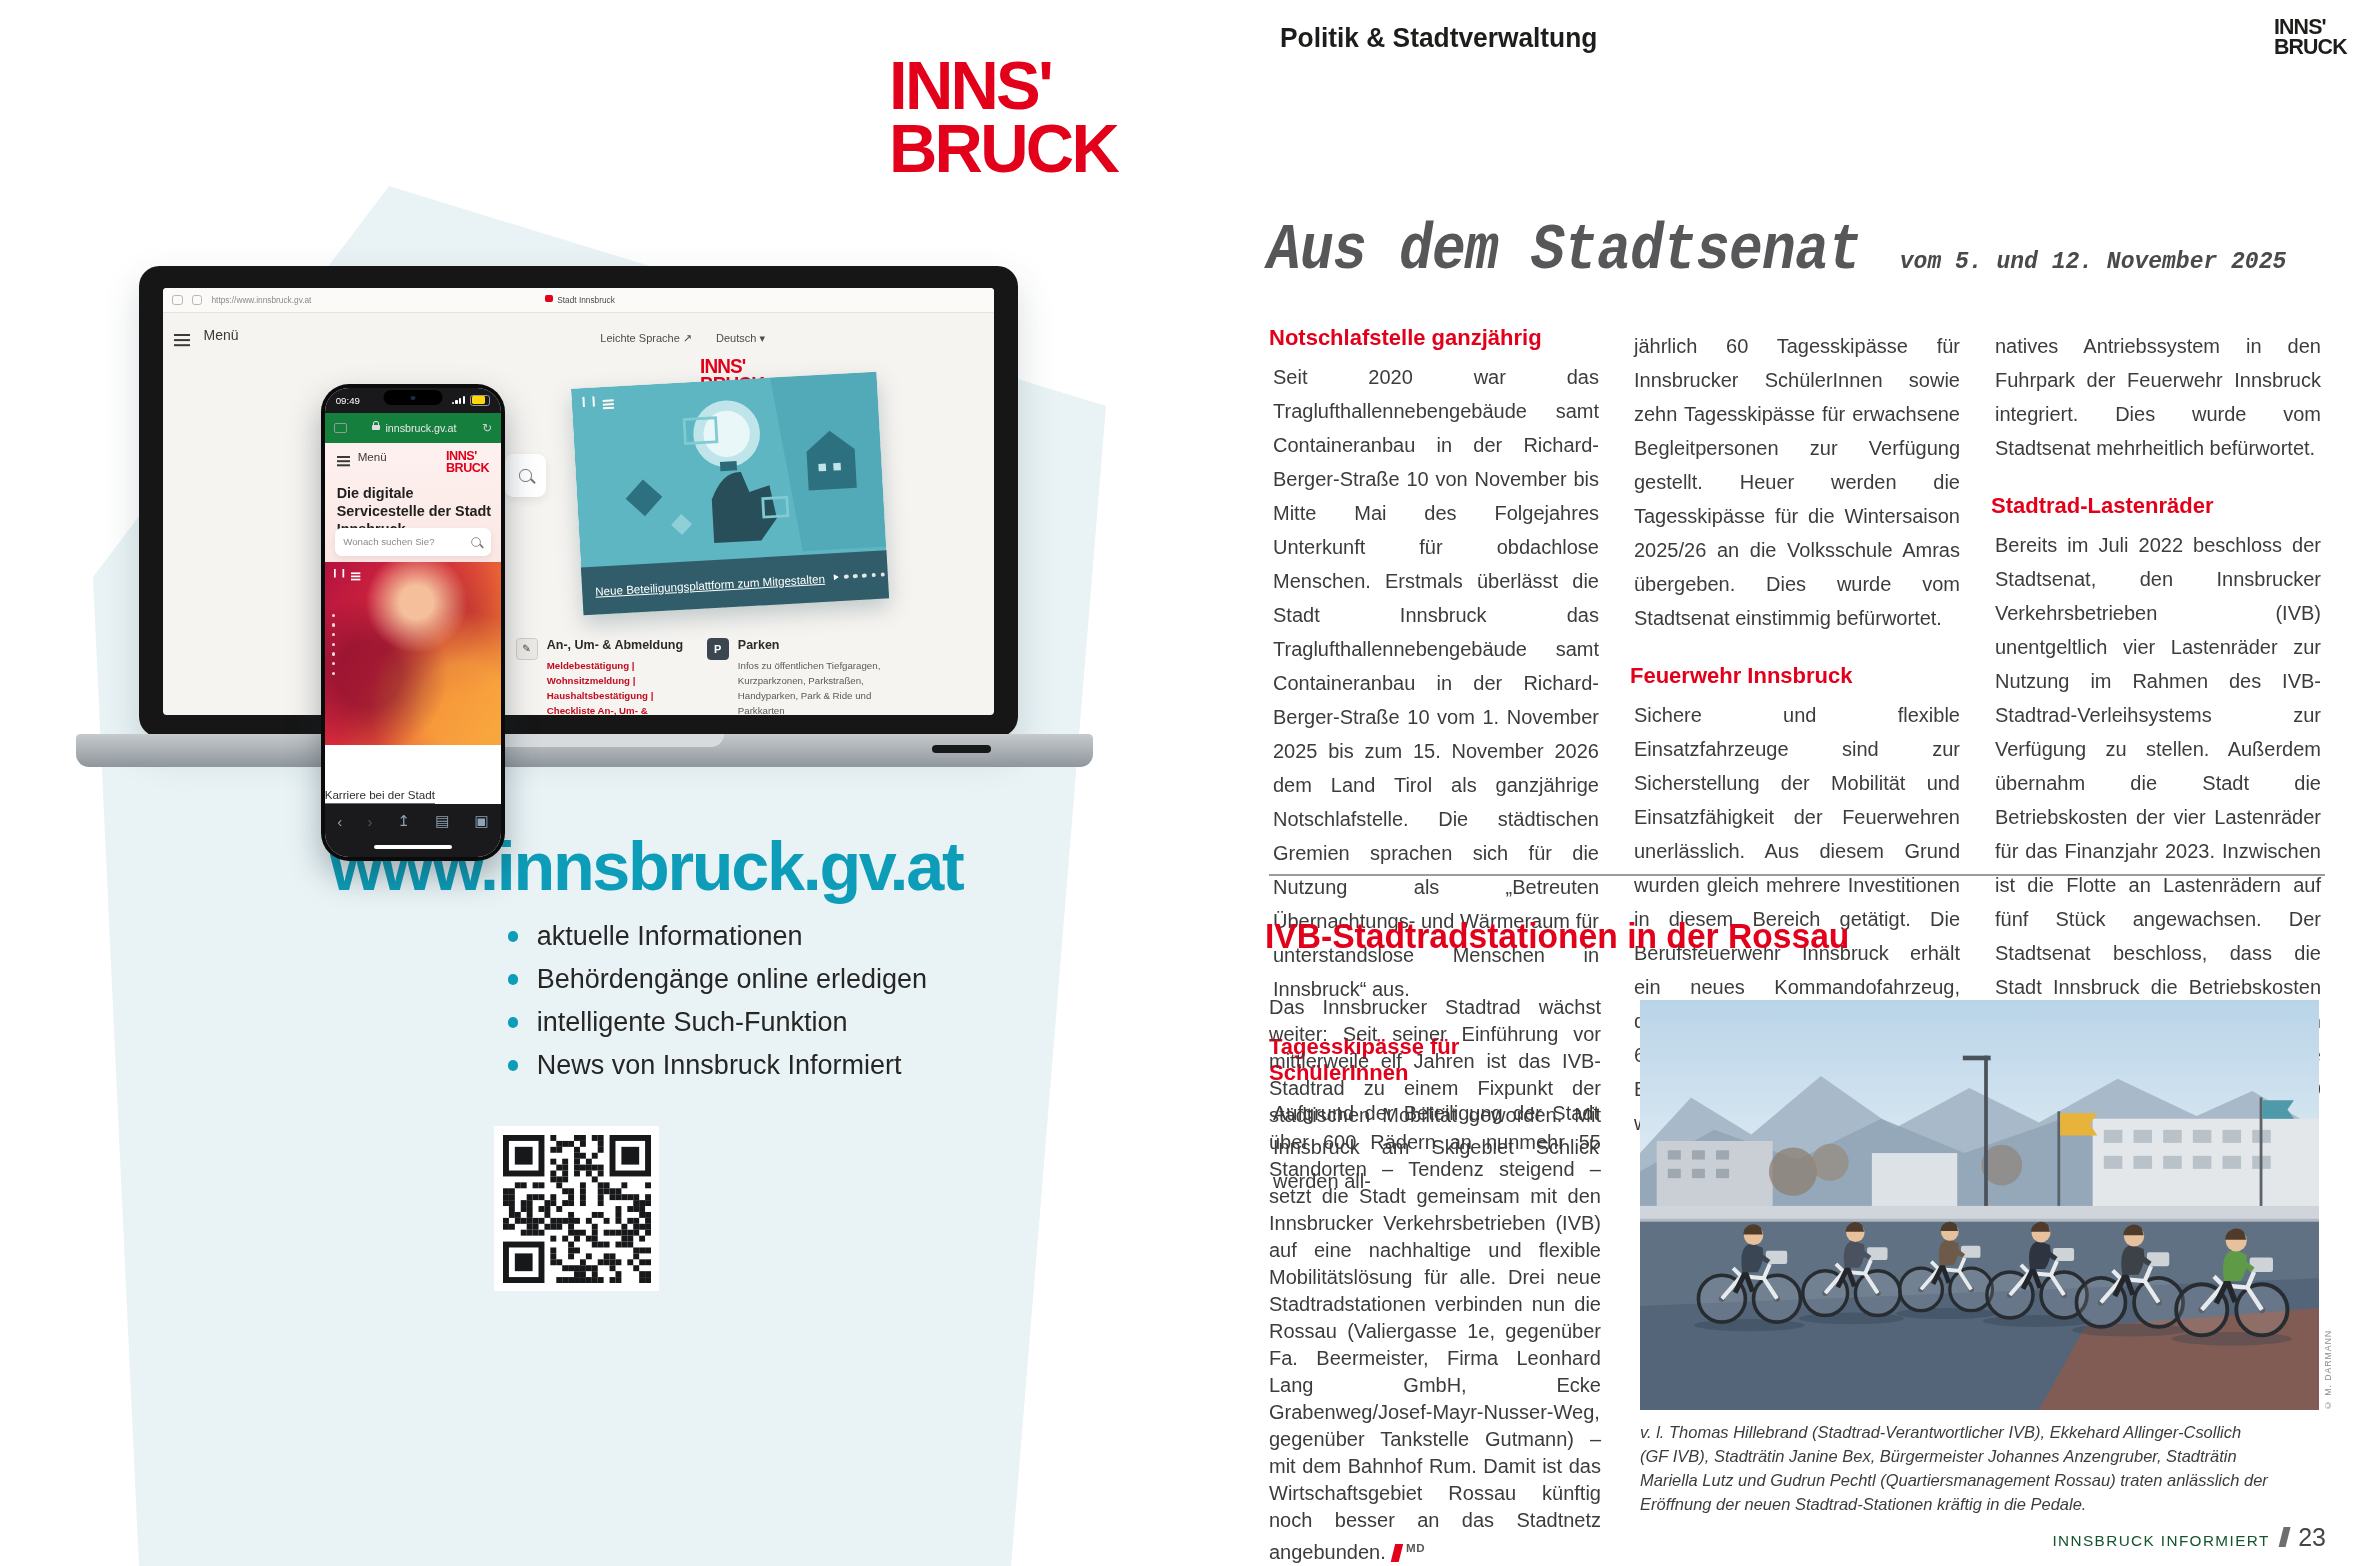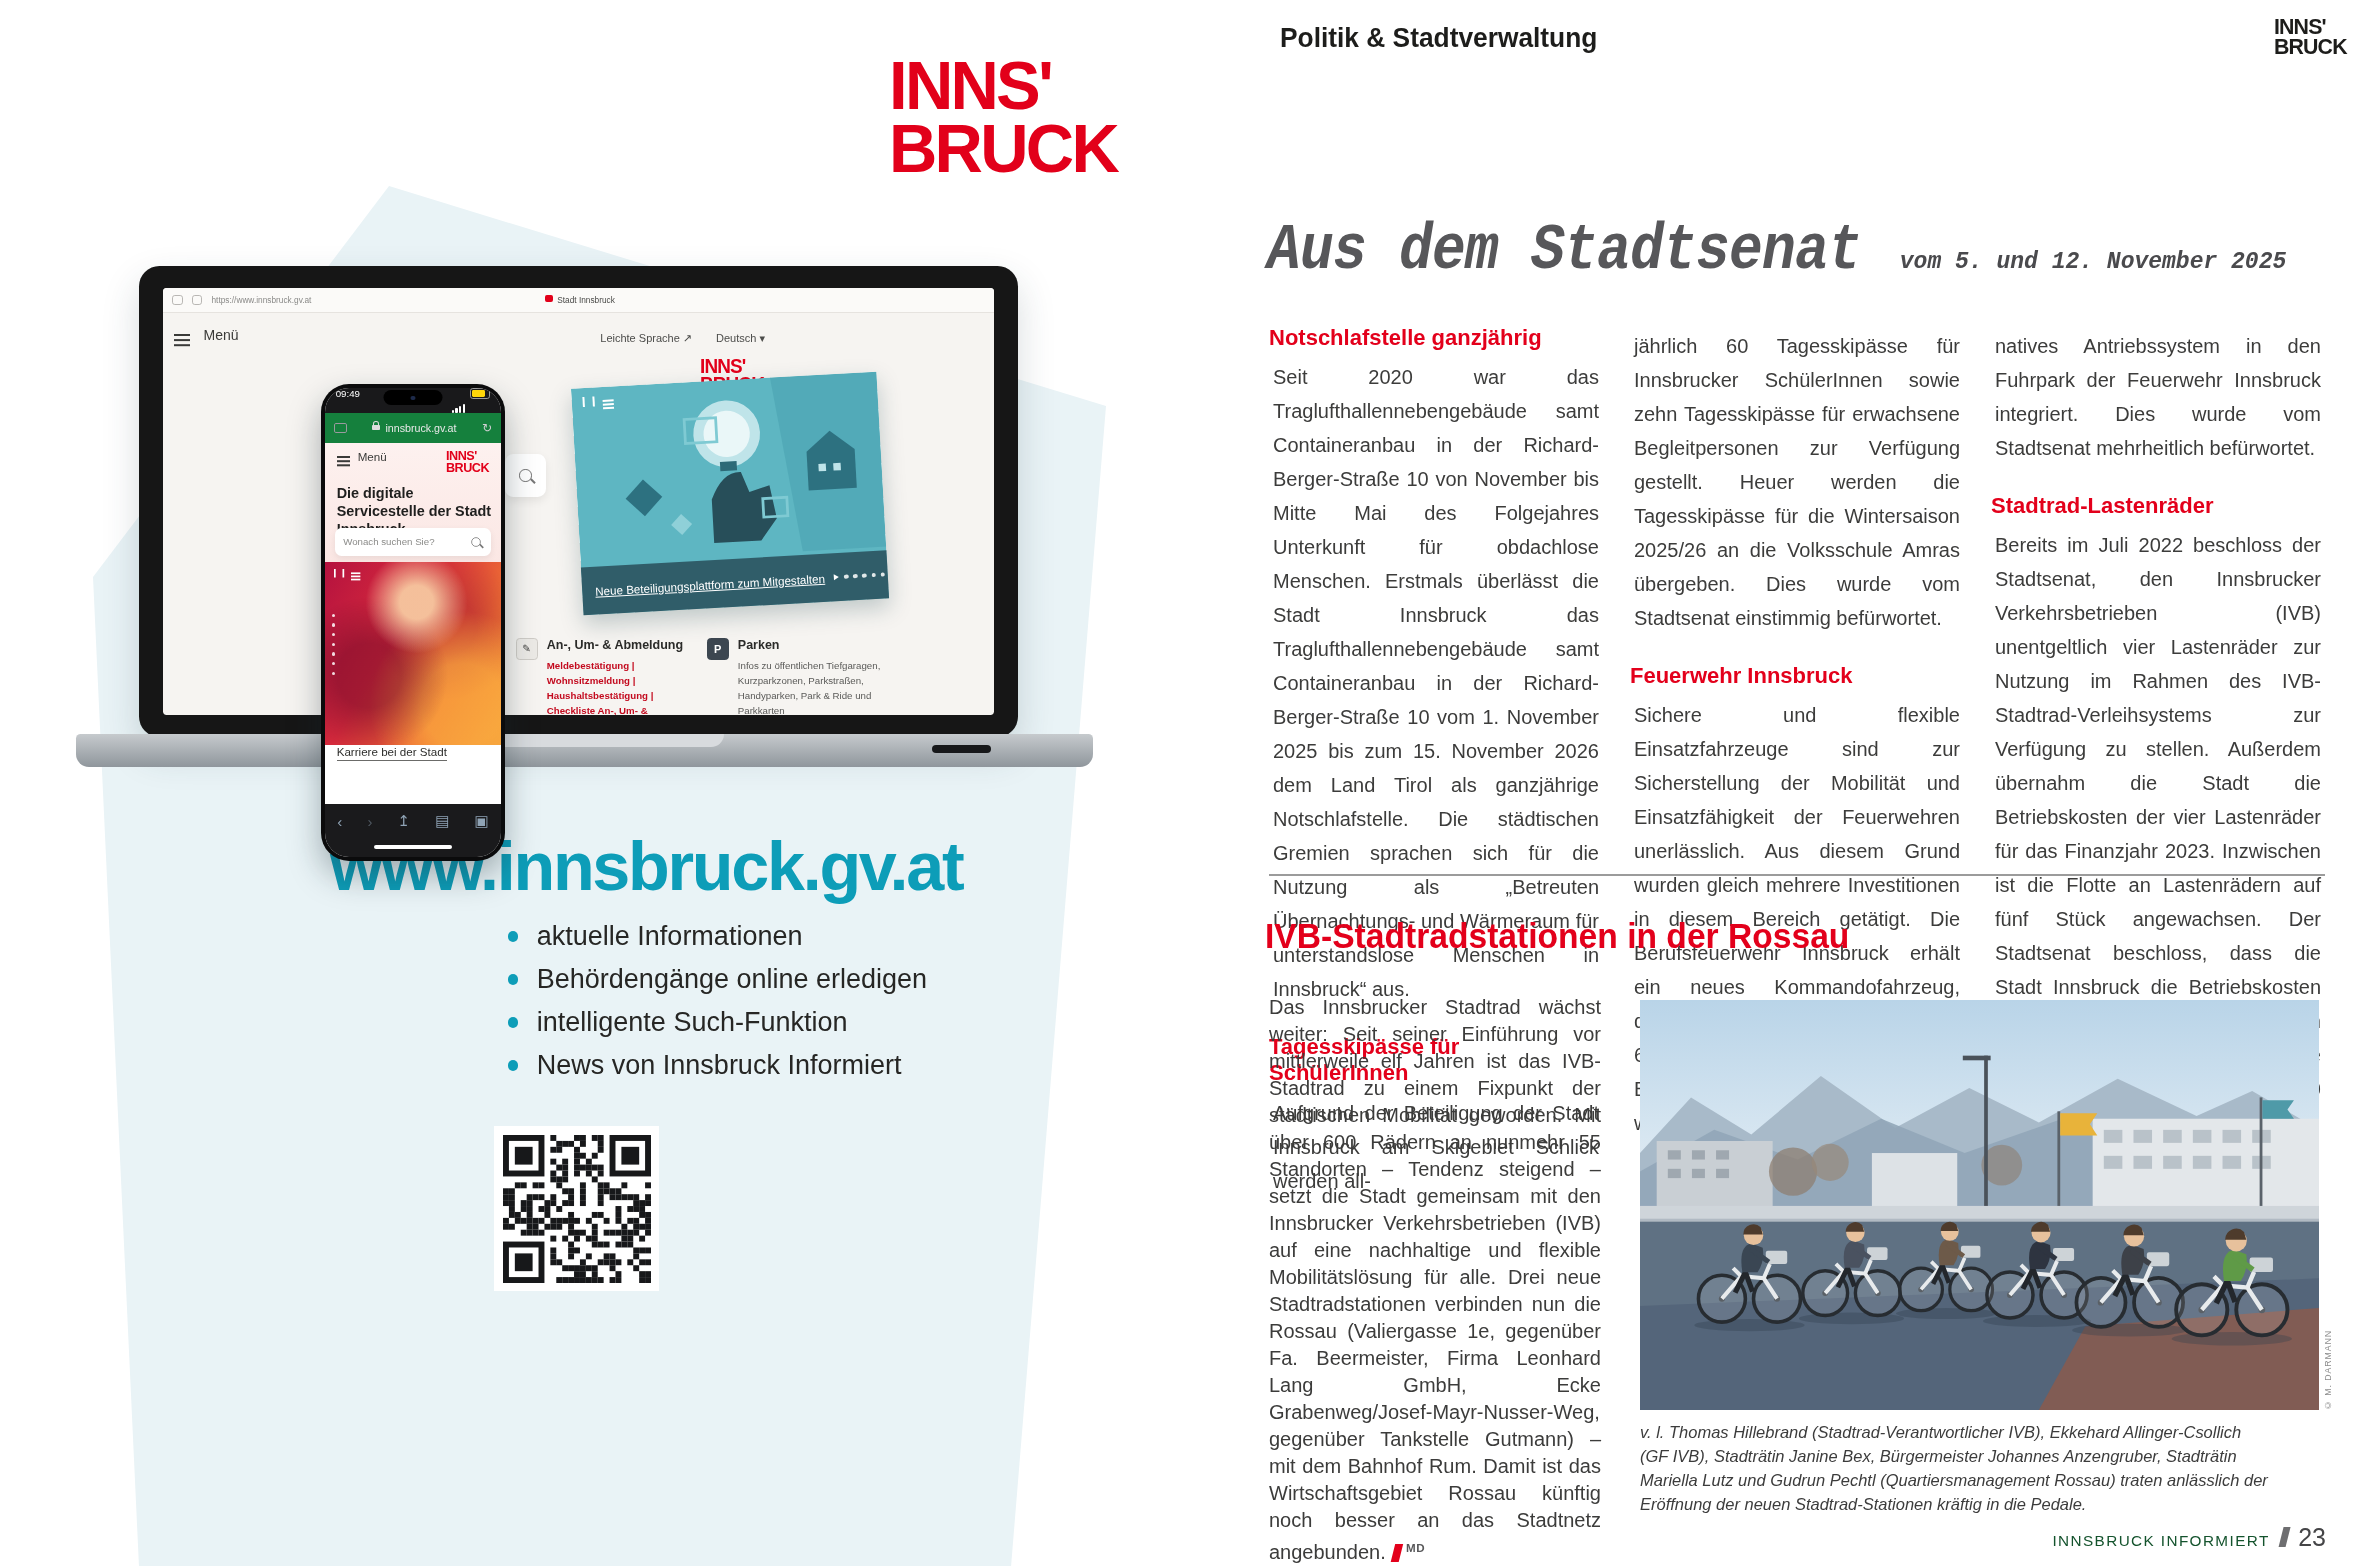--- a/index.html
+++ b/index.html
@@ -55,21 +55,21 @@
     background:linear-gradient(#c6cacd,#8f969c);}
   #laptop-base .notch{position:absolute;left:50%;top:0;transform:translateX(-50%);width:278px;height:13px;
     background:#d8dbde;border-radius:0 0 13px 13px;}
   #laptop-base .slot{position:absolute;right:102px;top:11px;width:59px;height:8.3px;background:#17181a;border-radius:4.6px;}
 
   
   #phone{left:321px;top:384px;width:184px;height:477px;background:#0b0b0c;border-radius:28px;padding:3.7px;
     box-sizing:border-box;box-shadow:0 15px 32px rgba(20,40,50,.35);z-index:6;}
   #phone-in{width:100%;height:100%;border-radius:24px;overflow:hidden;background:#fff;position:relative;
     display:flex;flex-direction:column;}
-  .p-status{height:25px;background:#19191b;color:#fff;display:flex;
+  .p-status{height:25px;background:#19191b;color:#fff;display:flex;align-items:center;
     font-size:9.7px;padding:0 11px;position:relative;}
   .p-notch{position:absolute;left:50%;top:2.8px;transform:translateX(-50%);width:59px;height:15px;background:#000;
     border-radius:8.3px;display:flex;align-items:center;justify-content:center;gap:4.6px;}
   .p-notch i{width:4.6px;height:4.6px;border-radius:50%;background:#1d2a4a;display:block;}
   .p-sig{margin-left:auto;display:flex;align-items:flex-end;gap:1.4px;}
   .p-sig b{display:block;width:2.3px;background:#fff;border-radius:0.9px;}
   .p-batt{width:18.6px;height:9.3px;border:0.9px solid #9a9a9a;border-radius:2.8px;margin-left:4.6px;position:relative;}
   .p-batt::after{content:"";position:absolute;left:0.9px;top:0.9px;bottom:0.9px;width:70%;background:#ffd60a;border-radius:1.4px;}
   .p-url{height:30px;background:#15803d;display:flex;align-items:center;color:#e8e8e8;font-size:10.7px;padding:0 9.3px;gap:5.6px;}
   .mon-ic{width:11px;height:8.3px;border:1.4px solid #9a9a9e;border-radius:1.9px;}
@@ -89,21 +89,21 @@
   .p-search .mag{margin-left:auto;transform:scale(.8);}
   .p-img{flex:1;position:relative;background:
     radial-gradient(circle at 52% 22%, rgba(247,200,160,.95) 0 16.7px, rgba(247,200,160,0) 51px),
     radial-gradient(circle at 25% 62%, rgba(110,8,40,.5) 0 32px, transparent 79px),
     radial-gradient(circle at 78% 78%, rgba(252,176,64,.65) 0 41px, transparent 93px),
     radial-gradient(circle at 70% 35%, rgba(150,10,45,.4) 0 28px, transparent 74px),
     linear-gradient(118deg,#b5123f 0%,#d62a3c 38%,#ee6f34 72%,#f29d3a 100%);}
   .p-img .media-ctrl{left:9.3px;top:7.4px;transform:scale(.85);transform-origin:left top;}
   .vdots{position:absolute;left:7.4px;top:52px;display:flex;flex-direction:column;gap:6.5px;}
   .vdots i{width:3.2px;height:3.2px;border-radius:50%;background:rgba(255,255,255,.85);}
-  .p-career{height:59px;background:#fff;display:flex;align-items:flex-start;padding-left:12px;flex:none;}
+  .p-career{height:59px;background:#fff;display:flex;align-items:flex-end;flex:none;}
   .p-career span{font-size:11.6px;color:#2e2e2c;border-bottom:0.9px solid #6b6b69;padding-bottom:1.9px;}
   .p-nav{height:35px;background:#1a1a1c;display:flex;align-items:center;justify-content:space-around;
     color:#8fa3b5;font-size:15px;flex:none;}
   .p-home{height:18.6px;background:#1a1a1c;position:relative;flex:none;}
   .p-home i{position:absolute;left:50%;top:6.5px;transform:translateX(-50%);width:78px;height:4.2px;background:#fff;border-radius:2.8px;}
 
   
   #url-line{left:330px;top:827px;font-size:69px;font-weight:800;color:#0d9db8;letter-spacing:-2.3px;
     transform:scaleX(.99);transform-origin:left top;}
   #bullets{left:508px;top:915px;}

